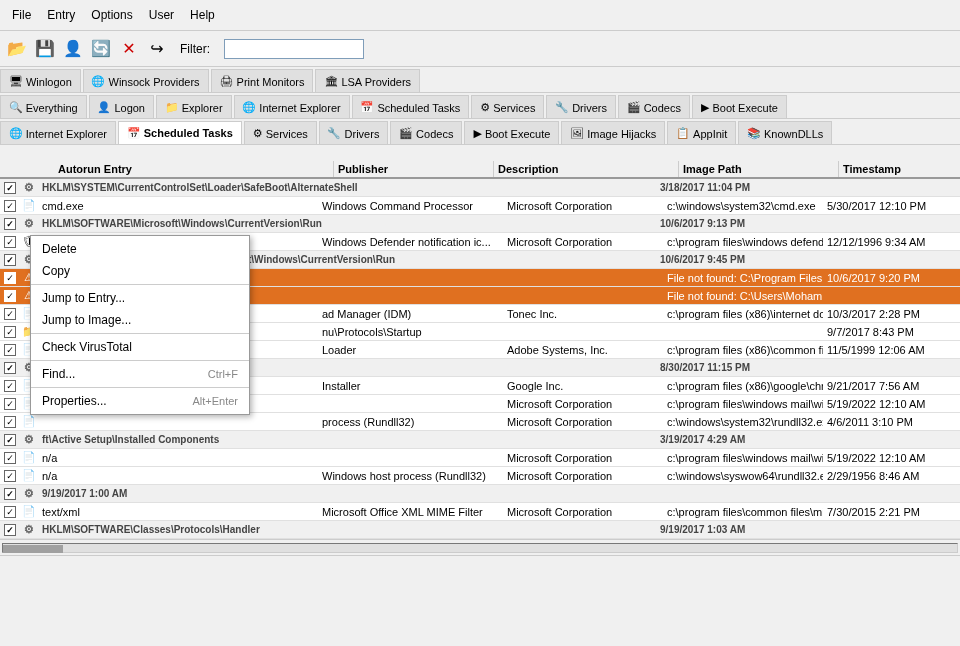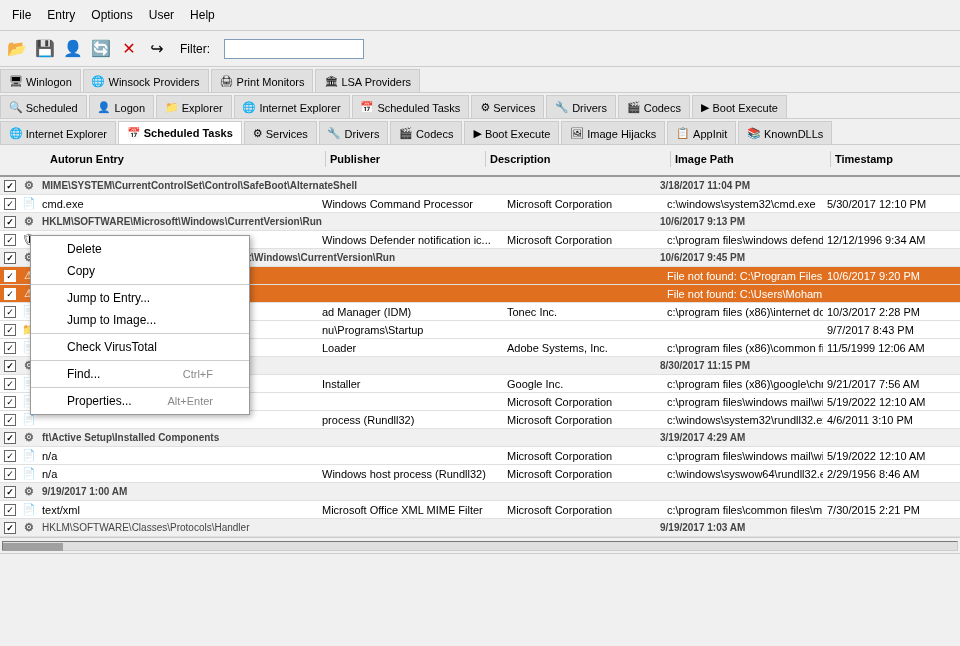--- a/index.html
+++ b/index.html
@@ -14,35 +14,35 @@
     .toolbar-btn { width: 26px; height: 26px; border: 1px solid transparent; background: transparent; cursor: pointer; display: flex; align-items: center; justify-content: center; font-size: 16px; }
     .filter-label { font-size: 12px; margin-left: 8px; margin-right: 12px; }
     .filter-input { width: 140px; height: 20px; border: 1px solid #7f9db9; background: white; padding: 0 2px; }
 
     
     .tab-row { display: flex; background: #f0f0f0; border-bottom: 1px solid #ccc; flex-wrap: nowrap; overflow: hidden; height: 26px; }
     .tab { display: flex; align-items: center; padding: 2px 8px; border: 1px solid #ccc; border-bottom: none; margin-right: 2px; cursor: pointer; background: #e0e0e0; font-size: 11px; gap: 3px; white-space: nowrap; height: 24px; margin-top: 2px; }
     .tab.active { background: white; border-bottom: 1px solid white; font-weight: bold; }
 
     
-    .col-headers { display: flex; background: #f0f0f0; border-bottom: 2px solid #999; height: 32px; align-items: flex-end; padding: 8px; }
+    .col-headers { display: flex; background: #f0f0f0; border-bottom: 2px solid #999; height: 32px; align-items: flex-start; padding: 16px; }
     .col-header { padding: 2px 4px; font-size: 11px; font-weight: bold; border-right: 1px solid #ccc; white-space: nowrap; overflow: hidden; cursor: pointer; }
 
     
     .table-area { overflow-y: auto; overflow-x: auto; flex: 1; background: white; }
     .table-row { display: flex; align-items: center; height: 18px; border-bottom: 1px solid #e0e0e0; cursor: default; }
     .cell { padding: 0 4px; font-size: 11px; white-space: nowrap; overflow: hidden; }
     .cell-checkbox { width: 20px; display: flex; align-items: center; justify-content: center; flex-shrink: 0; }
     .cell-icon { width: 18px; display: flex; align-items: center; justify-content: center; flex-shrink: 0; font-size: 11px; }
     .hklm-row { background: #f5f5f5; font-weight: bold; color: #444; }
     .hklm-row .cell { font-size: 10px; }
 
     
     .context-menu { position: absolute; top: 235px; left: 30px; background: white; border: 1px solid #999; box-shadow: 2px 2px 6px rgba(0,0,0,0.3); width: 220px; z-index: 100; padding: 2px 0; }
-    .ctx-item { padding: 4px 36px; font-size: 12px; cursor: pointer; display: flex; justify-content: space-between; align-items: center; }
+    .ctx-item { padding: 4px 11px; font-size: 12px; cursor: pointer; display: flex; justify-content: space-between; align-items: center; }
     .ctx-separator { border-top: 1px solid #ccc; margin: 2px 0; }
     .ctx-shortcut { font-size: 11px; color: #888; }
 
     
     .scrollbar-h { height: 16px; background: #f0f0f0; border-top: 1px solid #ccc; display: flex; align-items: center; padding: 0 2px; }
 
     
     .status-bar { height: 22px; background: #f0f0f0; border-top: 1px solid #ccc; display: flex; align-items: center; padding: 0 4px; font-size: 11px; }
 
     
@@ -92,21 +92,21 @@
   </div>
   <div class="tab">
     <span>🏛</span>
     <span>LSA Providers</span>
   </div>
 </div>
 
 <div class="tab-row">
   <div class="tab">
     <span>🔍</span>
-    <span>Scheduled</span>
+    <span>Everything</span>
   </div>
   <div class="tab">
     <span>👤</span>
     <span>Logon</span>
   </div>
   <div class="tab">
     <span>📁</span>
     <span>Explorer</span>
   </div>
   <div class="tab">
@@ -183,21 +183,21 @@
   <div class="col-header col-ts">Timestamp</div>
 
 </div>
 
 <div class="table-area" id="table-area">
 <div class="table-row hklm-row" style="background: rgb(240, 240, 240);">
         <div class="cell-checkbox">
           <div class="cb checked"></div>
         </div>
         <div class="cell-icon" style="color:#666;">⚙</div>
-        <div class="cell col-autorun" style="font-size:10px; font-weight:bold; color:#444; width:618px;">MIME\SYSTEM\CurrentControlSet\Control\SafeBoot\AlternateShell</div>
+        <div class="cell col-autorun" style="font-size:10px; font-weight:bold; color:#444; width:618px;">HKLM\SYSTEM\CurrentControlSet\Loader\SafeBoot\AlternateShell</div>
         <div class="cell col-ts">3/18/2017 11:04 PM</div>
       </div>
     <div class="table-row">
         <div class="cell-checkbox">
           <div class="cb checked" style=""></div>
         </div>
         <div class="cell-icon">📄</div>
         <div class="cell col-autorun">cmd.exe</div>
         <div class="cell col-desc">Windows Command Processor</div>
         <div class="cell col-pub">Microsoft Corporation</div>
@@ -263,21 +263,21 @@
         <div class="cell col-pub">Tonec Inc.</div>
         <div class="cell col-imgpath">c:\program files (x86)\internet do...</div>
         <div class="cell col-ts">10/3/2017 2:28 PM</div>
       </div>
     <div class="table-row">
         <div class="cell-checkbox">
           <div class="cb checked" style=""></div>
         </div>
         <div class="cell-icon">📁</div>
         <div class="cell col-autorun"></div>
-        <div class="cell col-desc">nu\Programs\Startup</div>
+        <div class="cell col-desc">nu\Protocols\Startup</div>
         <div class="cell col-pub"></div>
         <div class="cell col-imgpath"></div>
         <div class="cell col-ts">9/7/2017 8:43 PM</div>
       </div>
     <div class="table-row">
         <div class="cell-checkbox">
           <div class="cb checked" style=""></div>
         </div>
         <div class="cell-icon">📄</div>
         <div class="cell col-autorun"></div>
@@ -373,21 +373,21 @@
         <div class="cell col-desc">Microsoft Office XML MIME Filter</div>
         <div class="cell col-pub">Microsoft Corporation</div>
         <div class="cell col-imgpath">c:\program files\common files\mi...</div>
         <div class="cell col-ts">7/30/2015 2:21 PM</div>
       </div>
     <div class="table-row hklm-row" style="background: rgb(240, 240, 240);">
         <div class="cell-checkbox">
           <div class="cb checked"></div>
         </div>
         <div class="cell-icon" style="color:#666;">⚙</div>
-        <div class="cell col-autorun" style="font-size:10px; font-weight:normal; color:#444; width:618px;">HKLM\SOFTWARE\Classes\Protocols\Handler</div>
+        <div class="cell col-autorun" style="font-size:10px; font-weight:bold; color:#444; width:618px;">HKLM\SOFTWARE\Classes\Protocols\Handler</div>
         <div class="cell col-ts">9/19/2017 1:03 AM</div>
       </div>
   </div>
 
 <div class="scrollbar-h">
   <div style="width:100%; height:10px; background:#e0e0e0; border:1px inset #ccc; position:relative;">
     <div style="width:60px; height:8px; background:#a0a0a0; position:absolute; left:0; top:1px;"></div>
   </div>
 </div>
 

